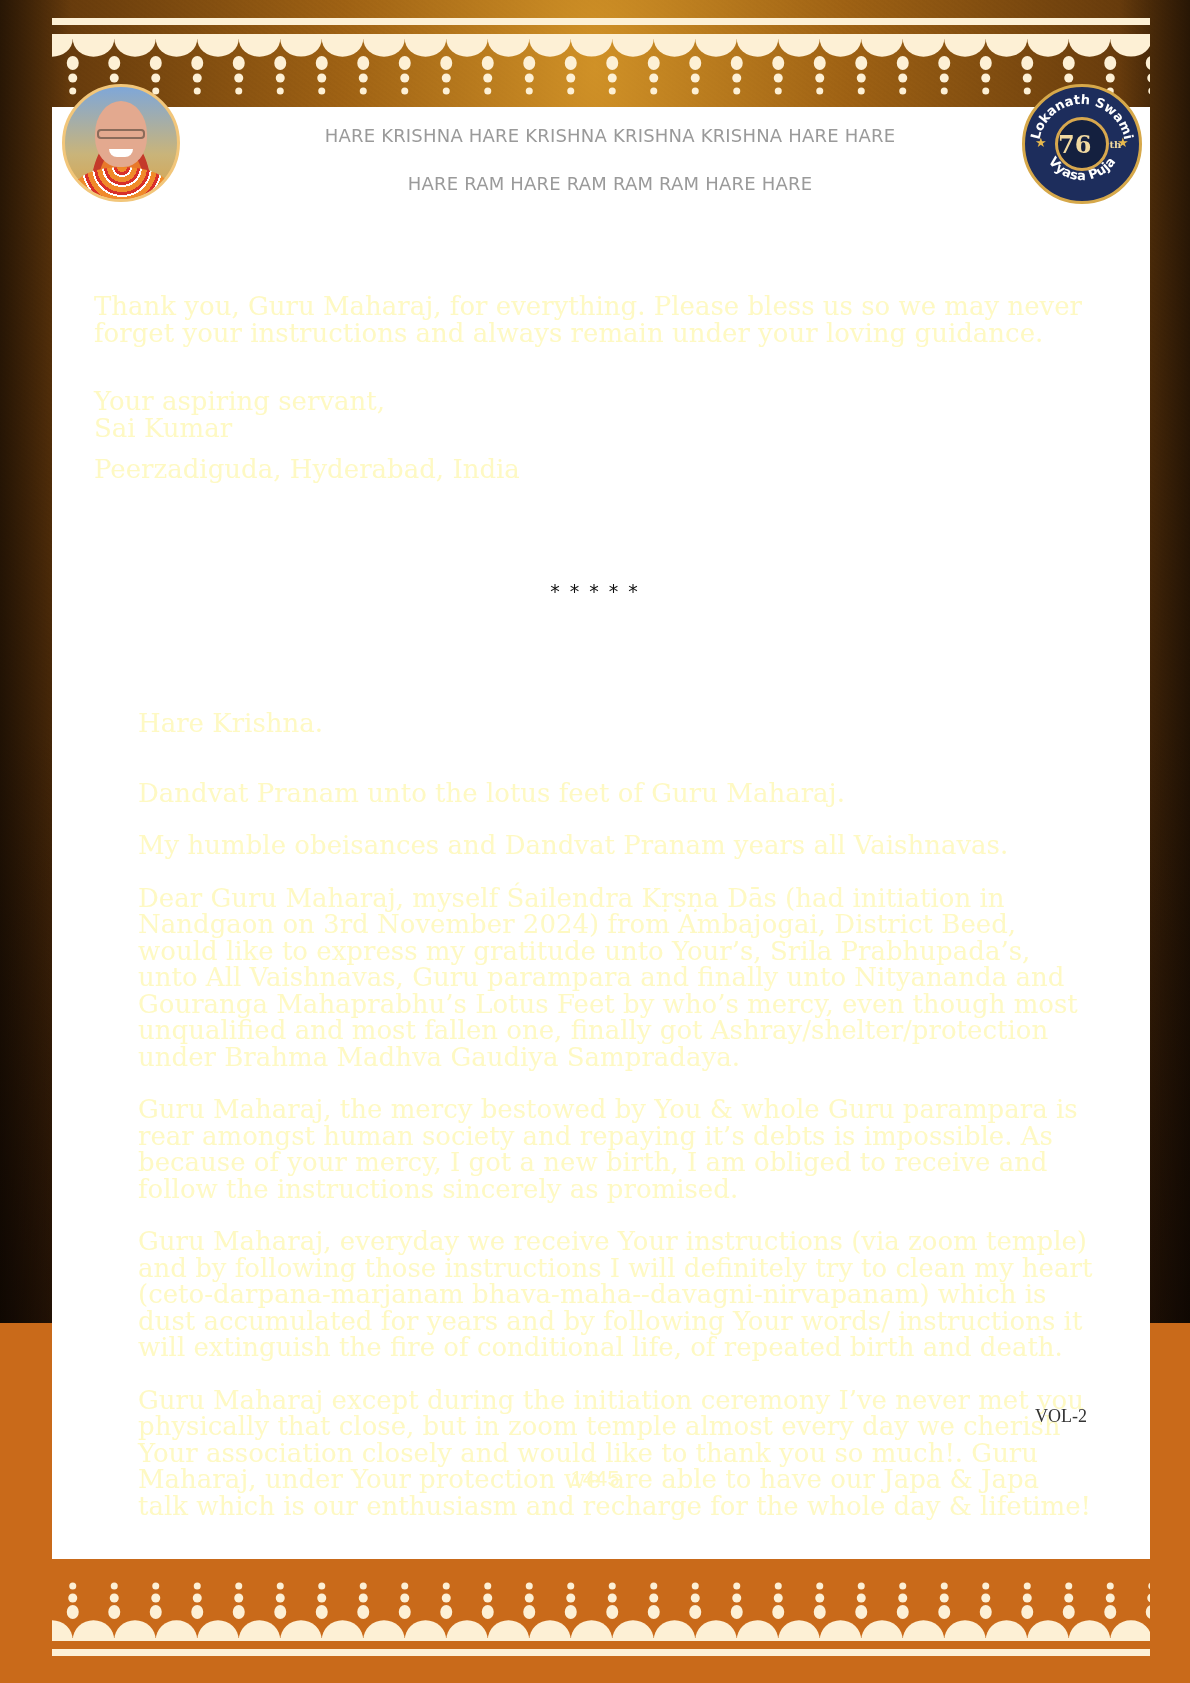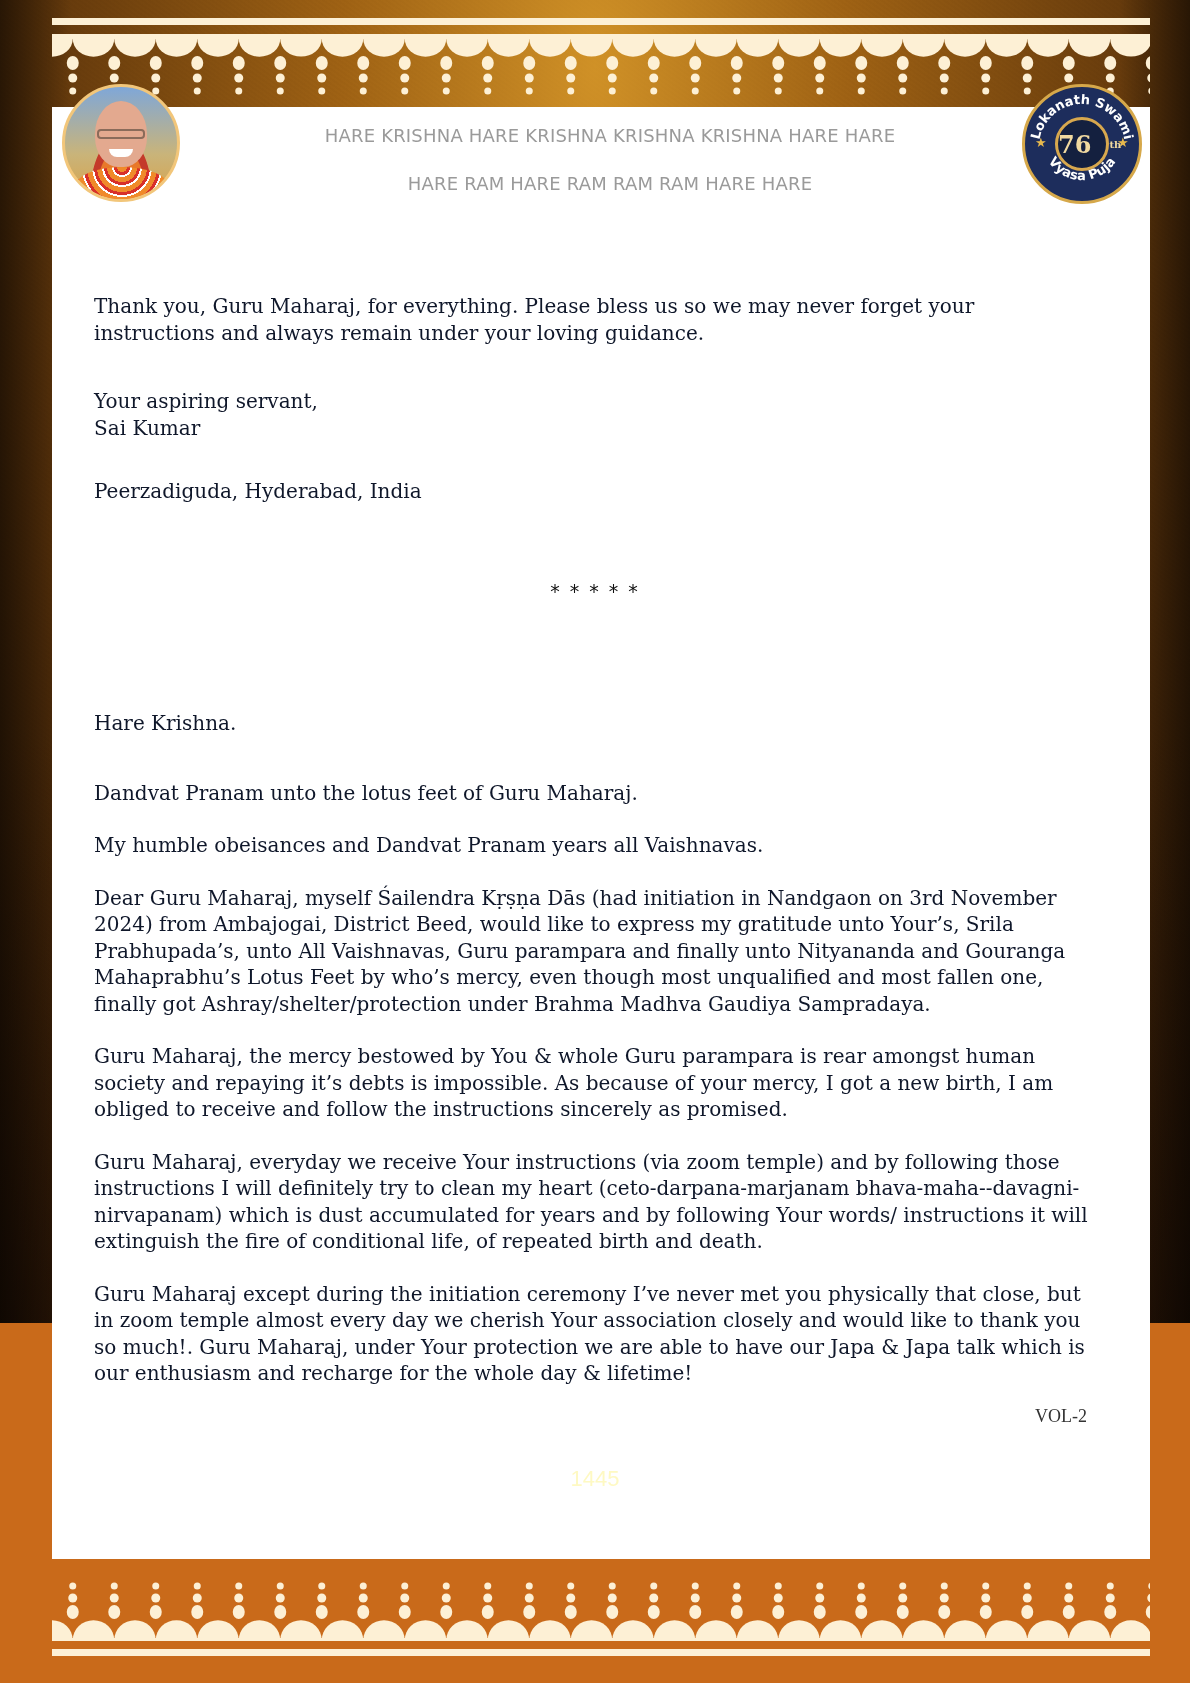--- a/index.html
+++ b/index.html
@@ -69,29 +69,29 @@
   .badge .inner sup { font-size: 10px; margin-left: 18px; }
   .badge .star { position: absolute; top: 48px; color: #e7b84d; font-size: 13px; }
 
   .mantra {
     position: absolute; left: 180px; width: 860px; text-align: center;
     font-family: "DejaVu Sans", sans-serif; font-size: 18px; color: #9a9a9a; letter-spacing: 0.2px;
   }
   .mantra.l1 { top: 125px; }
   .mantra.l2 { top: 173px; }
 
-  .content { position: absolute; left: 94px; width: 1000px; color: #0f172a; font-size: 20px; line-height: 26.5px; }
+  .content { position: absolute; left: 94px; width: 1000px; color: #fef9c3; font-size: 26px; line-height: 26.5px; }
   .content p { margin: 0; }
   .c1 { top: 293px; }
   .sig { top: 388px; }
-  .loc { top: 456px; margin-top: 22px; }
+  .loc { top: 456px; }
   .stars { position: absolute; top: 580px; left: 0; width: 1190px; text-align: center;
     font-family: "DejaVu Sans", sans-serif; font-size: 19px; color: #111; letter-spacing: 2px; }
   .c2 { top: 710px; }
-  .c2 p { margin-bottom: 26px; }
+  .c2 p { margin-bottom: 26px; margin-left: 44px; }
   .c2 p.gap { margin-bottom: 43px; }
 
   .page-number { position: absolute; top: 1466px; left: 0; width: 1190px; text-align: center;
     font-family: "Liberation Sans", sans-serif; font-size: 22px; color: #fef9c3; }
   .volume { position: absolute; top: 1406px; left: 1035px; font-family: "Liberation Serif", serif;
     font-size: 18px; color: #333; }
 </style>
 </head>
 <body>
 

